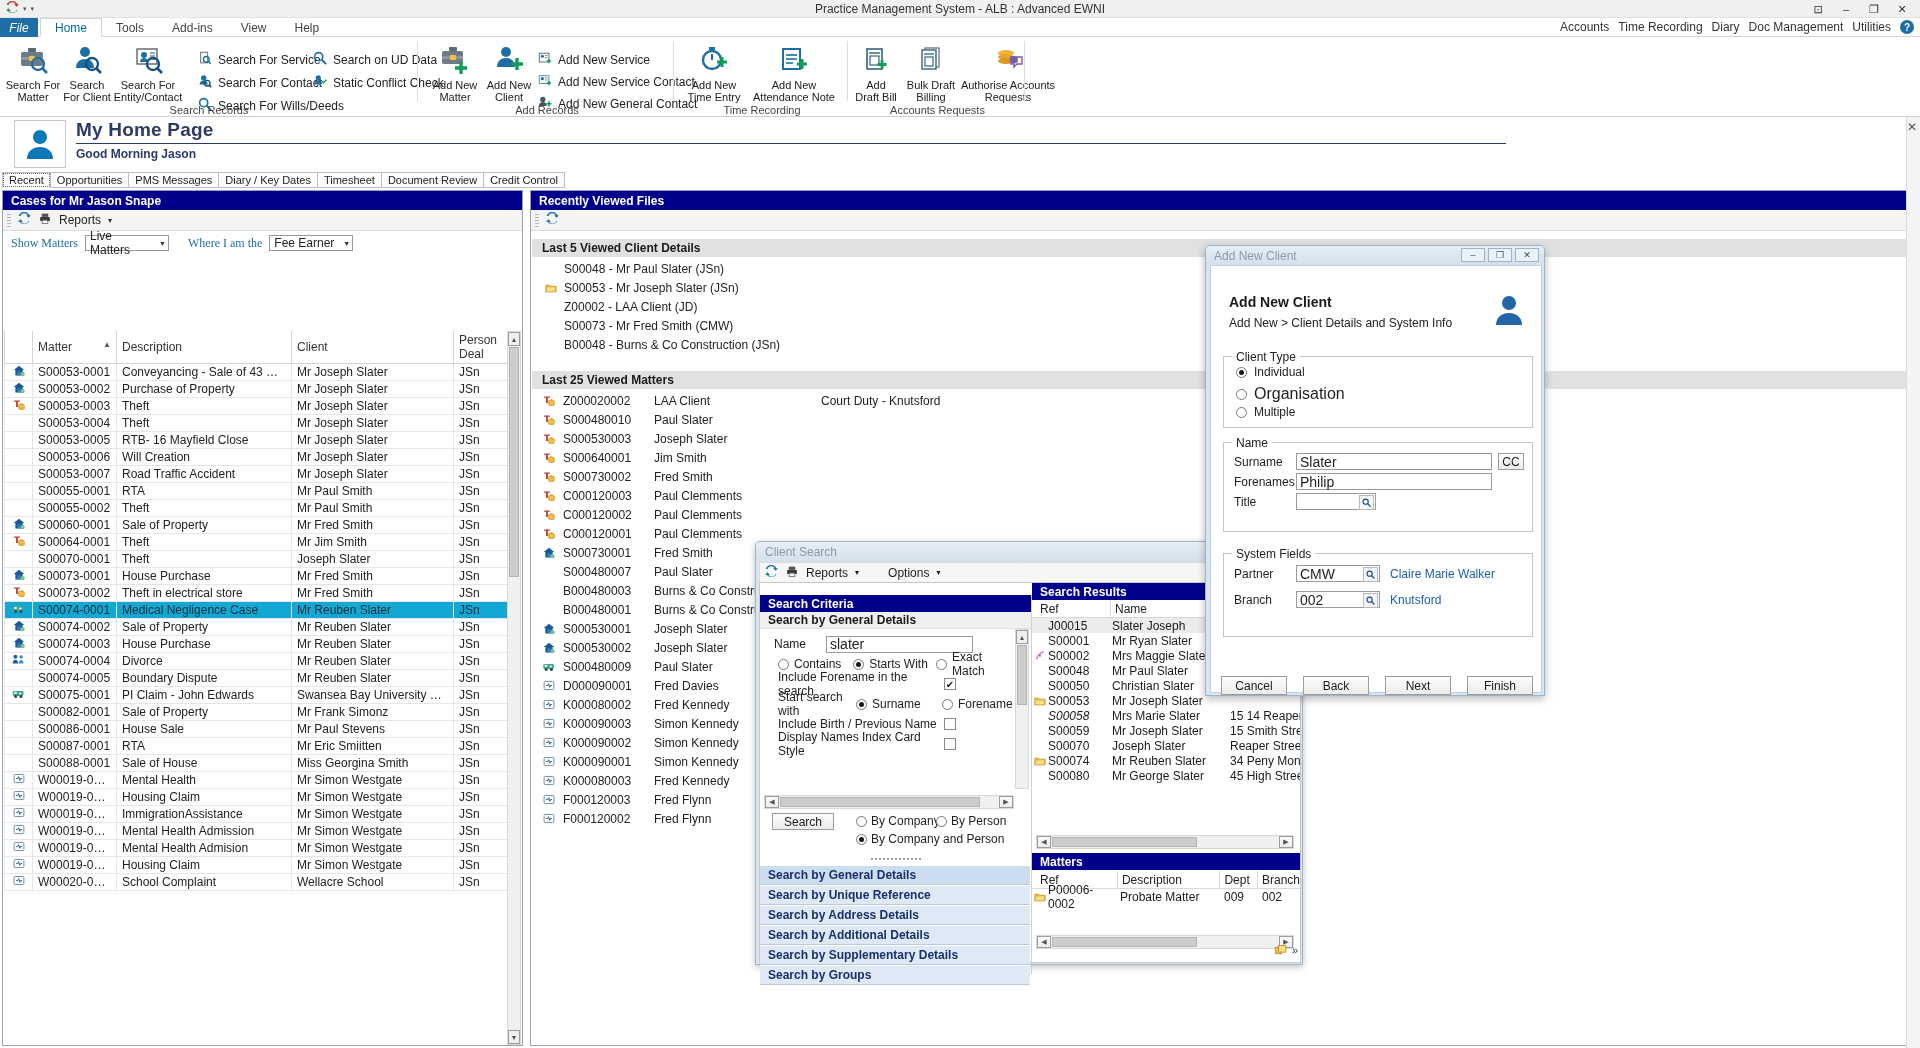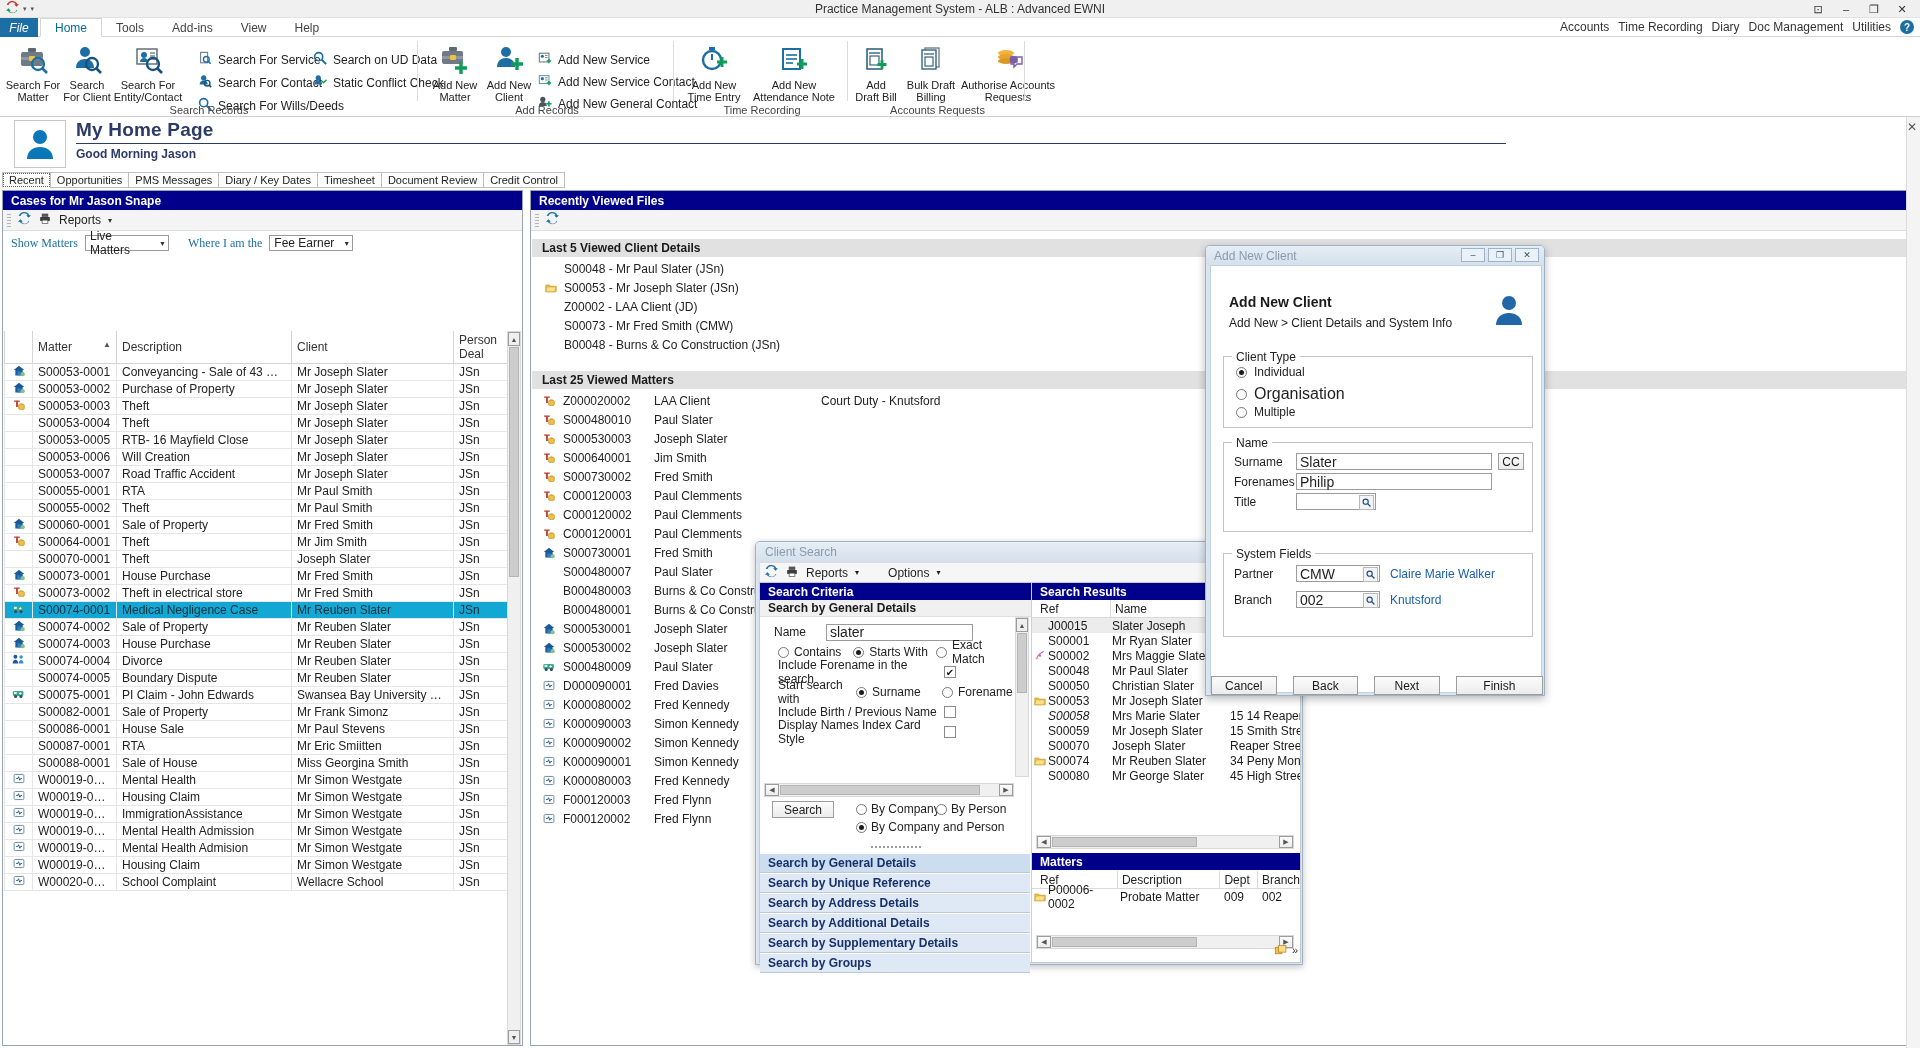--- a/index.html
+++ b/index.html
@@ -1184,21 +1184,21 @@
           </svg>
       </span>
       <span>Reports</span>
       <span style="font-size:8px;">▾</span>
       <span style="margin-left:22px;">Options</span>
       <span style="font-size:8px;">▾</span>
     </div>
 
     <div class="csw-body">
 
-      <div style="position:absolute; left:0; top:0; width:272px; height:379px; border-right:1px solid #cfcfcf;">
+      <div style="position:absolute; left:0; top:12px; width:272px; height:379px; border-right:1px solid #cfcfcf;">
         <div class="bluebar">Search Criteria</div>
         <div class="greybar">Search by General Details</div>
 
         <div style="position:absolute; left:0; top:34px; width:255px; height:160px;">
           <div class="frow" style="padding-left:14px; margin-top:5px;">
             <span style="width:52px;">Name</span>
             <span class="txtin" style="width:147px;">slater</span>
           </div>
           <div class="frow" style="padding-left:18px;">
             <span style="display:flex;align-items:center;gap:5px;width:78px;">
@@ -1516,20 +1516,20 @@
             </span>
           </span>
           <span class="linktxt" style="margin-left:10px;">Knutsford</span>
         </div>
       </div>
 
       <div style="position:absolute; left:0; top:410px; width:332px; display:flex; justify-content:center; gap:16px;">
         <span class="btn" style="width:66px;height:19px;">Cancel</span>
         <span class="btn" style="width:66px;height:19px;">Back</span>
         <span class="btn" style="width:66px;height:19px;">Next</span>
-        <span class="btn" style="width:88px;height:19px;">Finish</span>
+        <span class="btn" style="width:66px;height:19px;">Finish</span>
       </div>
     </div>
   </div>
 
   <div style="position:absolute; right:0; top:0; width:14px; height:931px; background:#f4f4f4; border-left:1px solid #dcdcdc;"></div>
   <div class="closeX" style="right:3px; top:3px;">✕</div>
 </div>
 
 </body></html>

